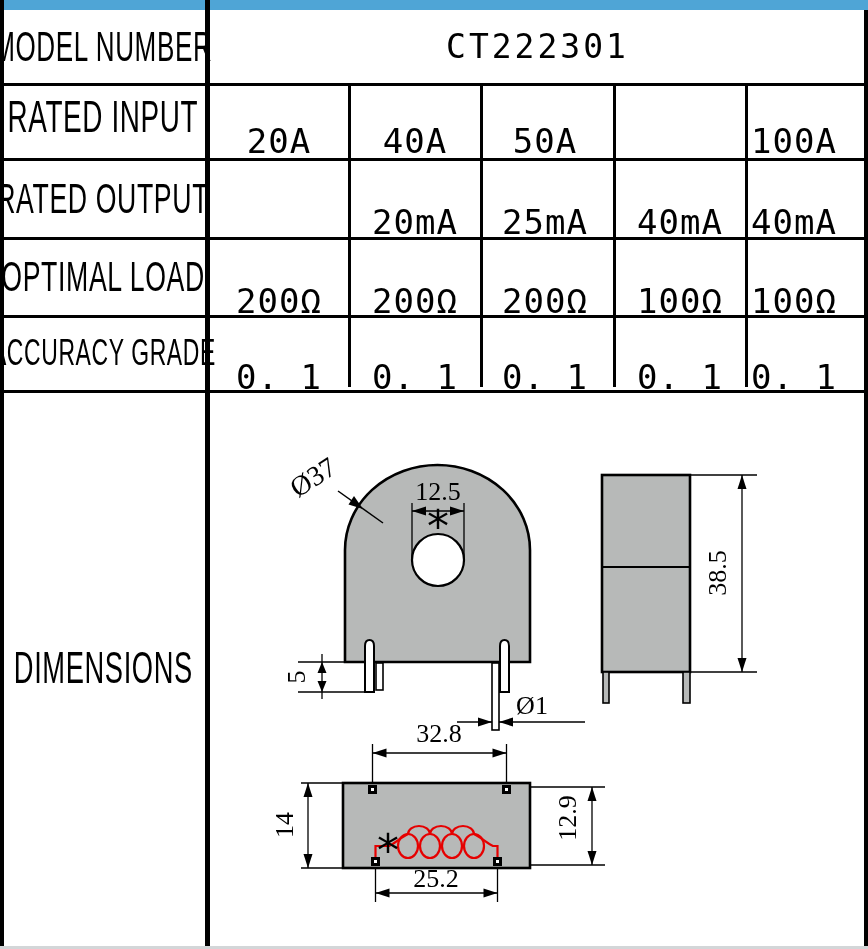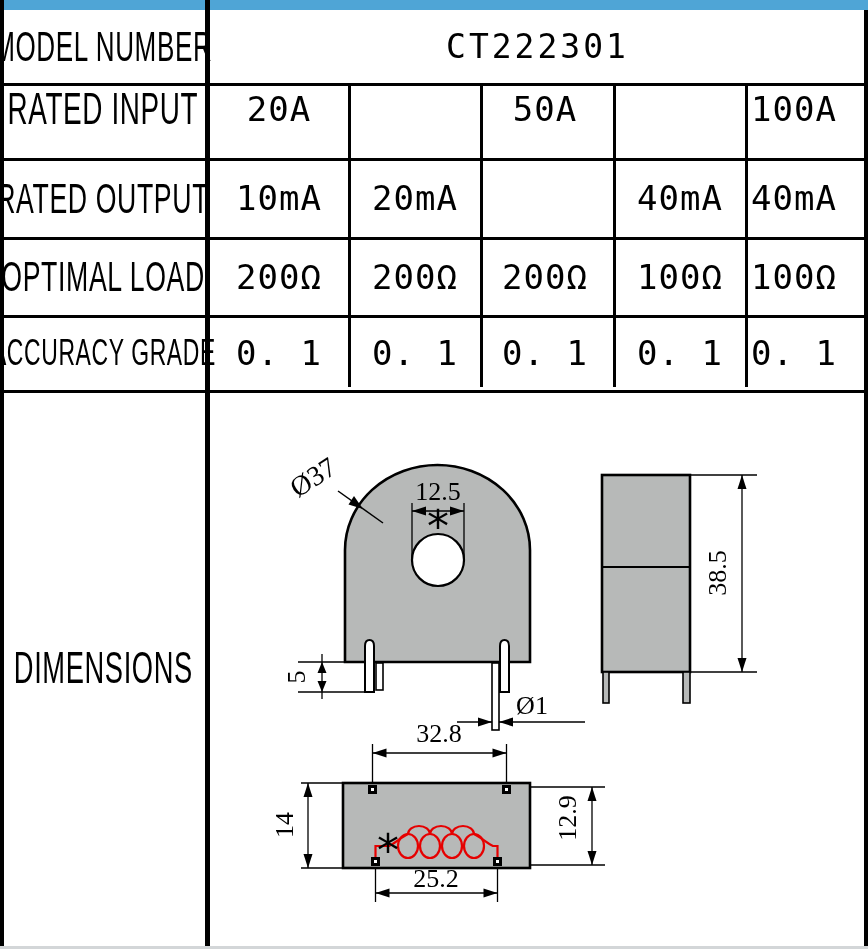--- a/index.html
+++ b/index.html
@@ -13,32 +13,32 @@
   .b-right{left:864px;top:10px;width:4px;height:936px;}
   .hl{left:0;width:868px;height:3px;}
   .hl1{top:83px}.hl2{top:158px}.hl3{top:237px}.hl4{top:315px}.hl5{top:390px}
   .vl{top:86px;width:3px;height:301px;}
   .vl1{left:348px}.vl2{left:480px}.vl3{left:613px}.vl4{left:745px}
   .footstrip{position:absolute;left:0;top:946px;width:868px;height:3px;background:#d3d6d8;}
 
   
   .cell{position:absolute;display:flex;align-items:center;justify-content:center;color:#000;}
   .lab{left:4px;width:198px;}
-  .r1{top:12px;height:69px}.r2{top:74px;height:70px}.r3{top:161px;height:74px}
+  .r1{top:12px;height:69px}.r2{top:82px;height:70px}.r3{top:161px;height:74px}
   .r4{top:240px;height:73px}.r5{top:318px;height:70px}.r6{top:393px;height:550px}
   .c1{left:210px;width:138px}.c2{left:350px;width:130px}.c3{left:483px;width:124px}
   .c4{left:615px;width:130px}.c5{left:748px;width:92px}
   .cspan{left:215px;width:645px;}
 
   .rowlabel span{display:inline-block;transform:scaleX(0.62);transform-origin:center;
     white-space:nowrap;letter-spacing:1px;font-family:"Liberation Sans",sans-serif;}
   .fz42 span{font-size:42px}.fz45 span{font-size:45px}.fz43 span{font-size:43px}
   .fz37 span{font-size:37px}.fz44 span{font-size:44px}
 
-  .val{font-family:"DejaVu Sans Mono",monospace;font-size:34px;letter-spacing:1px;white-space:pre;}
+  .val{font-family:"DejaVu Sans Mono",monospace;font-size:34px;letter-spacing:1px;white-space:pre;margin-top:24px;}
   .model{font-family:"DejaVu Sans Mono",monospace;font-size:33px;letter-spacing:3px;text-align:center;}
 
   
   .drawing{position:absolute;left:205px;top:390px;}
   .dimtxt{font-family:"Liberation Serif",serif;font-size:26px;fill:#000;}
   .dimbig{font-family:"Liberation Serif",serif;font-size:28px;fill:#000;}
   .star{font-family:"DejaVu Sans",sans-serif;font-size:44px;fill:#000;}
 </style>
 </head>
 <body>
@@ -76,25 +76,26 @@
   <div class="cell lab r5 rowlabel fz37">
       <span>ACCURACY GRADE</span>
     </div>
   <div class="cell lab r6 rowlabel fz44">
       <span>DIMENSIONS</span>
     </div>
 
   <div class="cell cspan r1 model">CT222301</div>
 
   <div class="cell c1 r2 val">20A</div>
+  <div class="cell c2 r2 val">40A</div>
   <div class="cell c3 r2 val">50A</div>
   <div class="cell c5 r2 val">100A</div>
 
-  <div class="cell c1 r3 val">10mA</div>
   <div class="cell c2 r3 val">20mA</div>
+  <div class="cell c3 r3 val">25mA</div>
   <div class="cell c4 r3 val">40mA</div>
   <div class="cell c5 r3 val">40mA</div>
 
   <div class="cell c1 r4 val">200Ω</div>
   <div class="cell c2 r4 val">200Ω</div>
   <div class="cell c3 r4 val">200Ω</div>
   <div class="cell c4 r4 val">100Ω</div>
   <div class="cell c5 r4 val">100Ω</div>
 
   <div class="cell c1 r5 val">0. 1</div>

